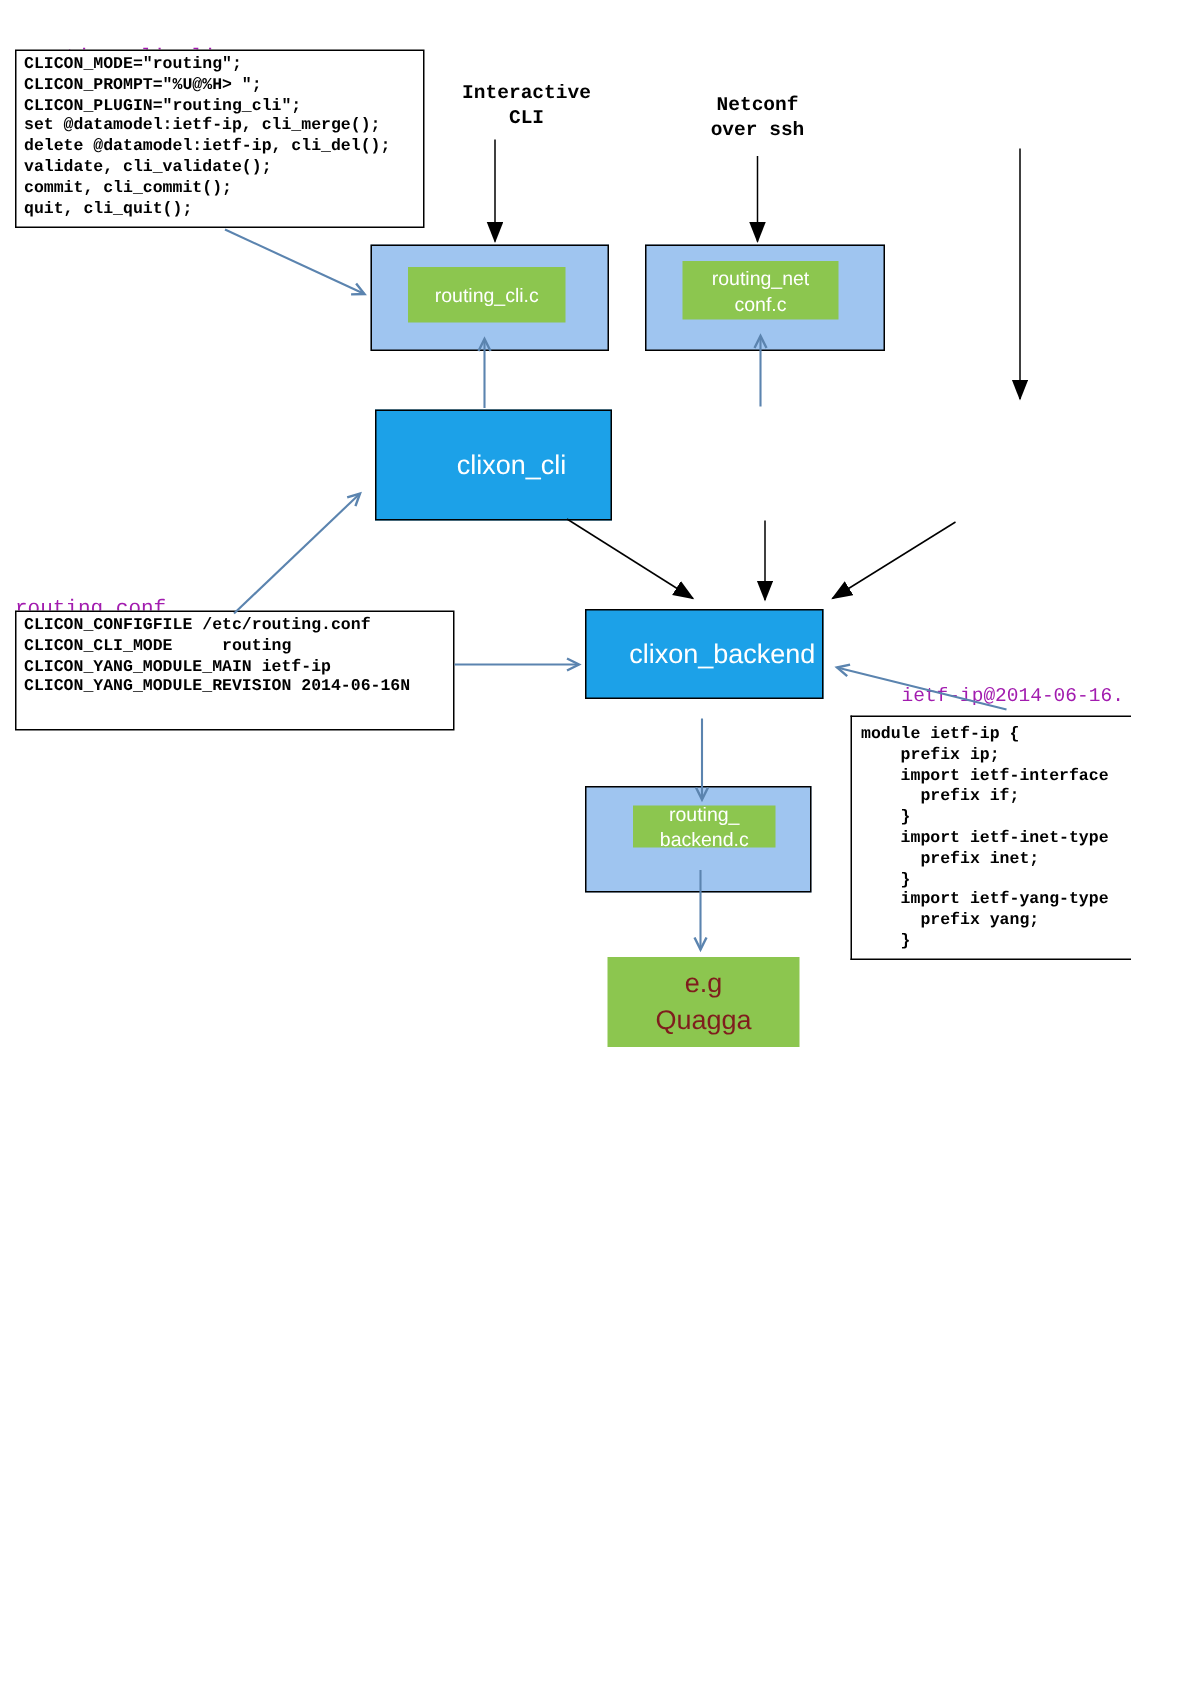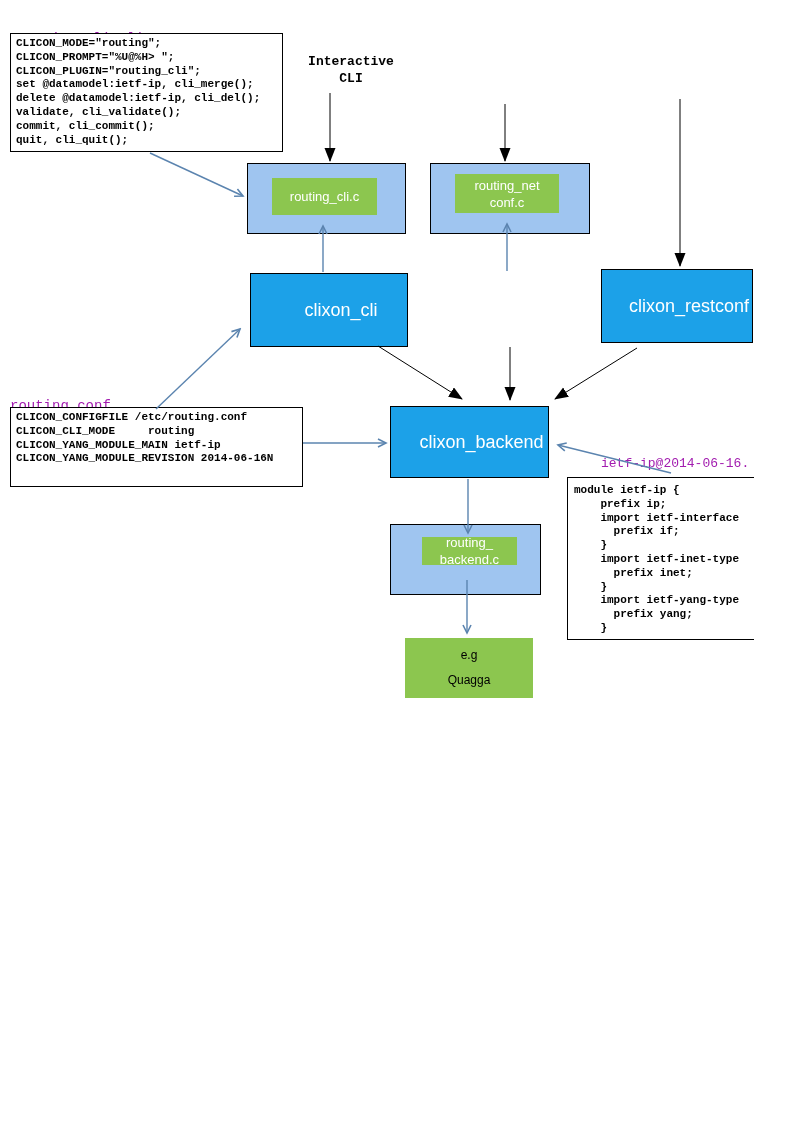--- a/index.html
+++ b/index.html
@@ -9,21 +9,21 @@
   .file-title{font-family:"Liberation Mono",monospace;font-weight:normal;font-size:14px;color:#a21caf;white-space:pre;margin-top:20px;}
   .codebox{font-family:"Liberation Mono",monospace;font-weight:bold;font-size:11px;line-height:13.8px;
            color:#000;background:#fff;border:1px solid #000;margin:0;padding:3px 5px;white-space:pre;overflow:hidden;}
   .annot{font-family:"Liberation Mono",monospace;font-weight:bold;font-size:13px;line-height:16.5px;
          color:#000;text-align:center;white-space:pre-line;}
   .bluebox{background:#1CA1E8;border:1px solid #000;color:#fff;font-size:18px;
            display:flex;align-items:center;justify-content:center;text-align:center;padding-left:24px;}
   .lightbox{background:#9FC5F0;border:1px solid #000;}
   .greenbox{background:#8CC64F;color:#fff;font-size:13px;line-height:17px;
             display:flex;align-items:center;justify-content:center;text-align:center;white-space:pre-line;}
-  .quagga{background:#8CC64F;color:#000000;font-size:12px;line-height:25px;
+  .quagga{background:#8CC64F;color:#7f1d1d;font-size:18px;line-height:25px;
           display:flex;align-items:center;justify-content:center;text-align:center;white-space:pre-line;}
   .yangbox{border-right:none;}
   .overlay{position:absolute;left:0;top:0;pointer-events:none;}
   .lblk{stroke:#000000;stroke-width:1;fill:none;}
   .lblu{stroke:#5B84AF;stroke-width:1.4;fill:none;}
 </style>
 </head>
 <body>
 
 <div class="canvas">
@@ -51,31 +51,32 @@
     }
     import ietf-inet-type
       prefix inet;
     }
     import ietf-yang-type
       prefix yang;
     }</pre>
 
   <div class="abs annot" style="left:296px;top:54px;width:110px">Interactive
 CLI</div>
+  <div class="abs annot" style="left:450px;top:62px;width:110px">Netconf
+over ssh</div>
 
   <div class="abs lightbox" style="left:247px;top:163px;width:159px;height:71px"></div>
   <div class="abs greenbox" style="left:272px;top:178px;width:105px;height:37px">routing_cli.c</div>
 
   <div class="abs lightbox" style="left:430px;top:163px;width:160px;height:71px"></div>
   <div class="abs greenbox" style="left:455px;top:174px;width:104px;height:39px">routing_net
 conf.c</div>
 
   <div class="abs bluebox" style="left:250px;top:273px;width:158px;height:74px">clixon_cli</div>
-  <div class="abs bluebox" style="left:601px;top:269px;width:152px;height:74px">clixon_restconf</div>
-  <div class="abs bluebox" style="left:390px;top:406px;width:159px;height:72px">clixon_backend</div>
+  <div class="abs bluebox" style="left:390px;top:406px;width:159px;height:60px">clixon_backend</div>
 
   <div class="abs lightbox" style="left:390px;top:524px;width:151px;height:71px"></div>
   <div class="abs greenbox" style="left:422px;top:537px;width:95px;height:28px">routing_
 backend.c</div>
 
   <div class="abs quagga" style="left:405px;top:638px;width:128px;height:60px">e.g
 Quagga</div>
 
   <svg class="overlay" width="794" height="1123" viewBox="0 0 794 1123">
     <defs>

